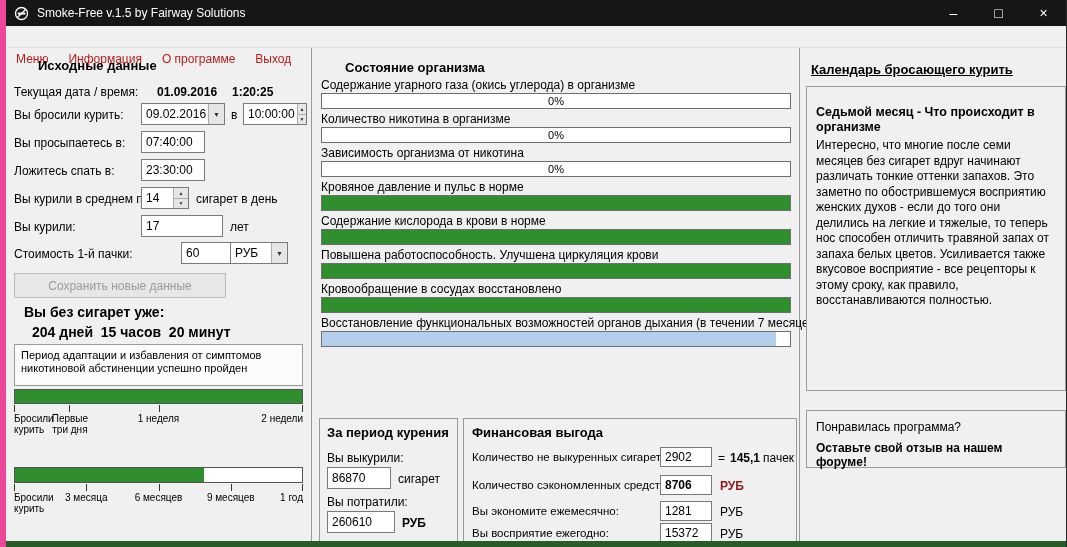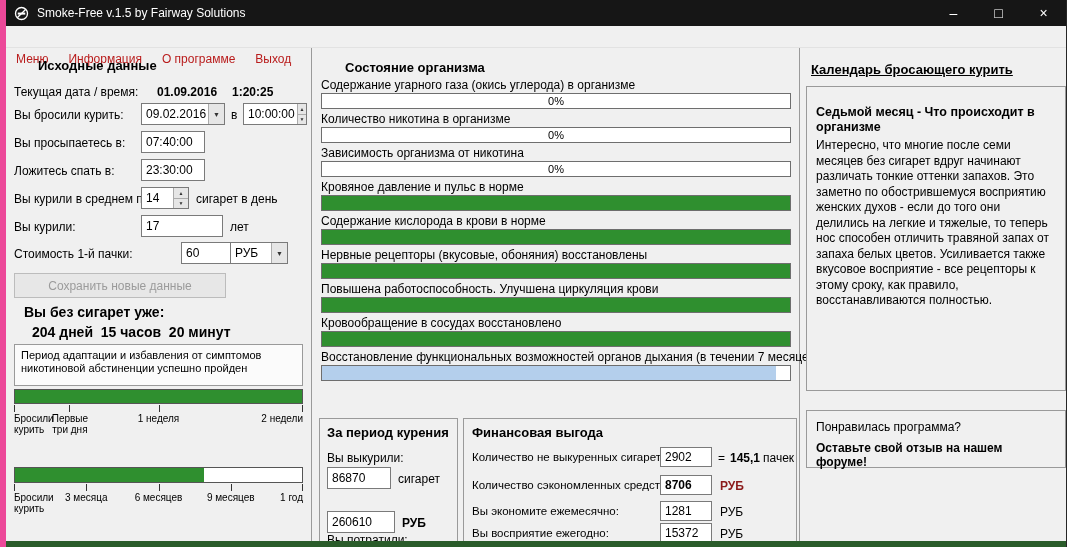--- a/index.html
+++ b/index.html
@@ -248,26 +248,20 @@
           <div class="pfill green" style="width: 100%;"></div>
         </div>
       </div>
       <div class="bargroup">
         <div class="bar-label">Содержание кислорода в крови в норме</div>
         <div class="pbar">
           <div class="pfill green" style="width: 100%;"></div>
         </div>
       </div>
       <div class="bargroup">
-        <div class="bar-label">Нервные рецепторы (вкусовые, обоняния) восстановлены</div>
-        <div class="pbar">
-          <div class="pfill green" style="width: 100%;"></div>
-        </div>
-      </div>
-      <div class="bargroup">
         <div class="bar-label">Повышена работоспособность. Улучшена циркуляция крови</div>
         <div class="pbar">
           <div class="pfill green" style="width: 100%;"></div>
         </div>
       </div>
       <div class="bargroup">
         <div class="bar-label">Кровообращение в сосудах восстановлено</div>
         <div class="pbar">
           <div class="pfill green" style="width: 100%;"></div>
         </div>
@@ -278,21 +272,21 @@
           <div class="pfill blue" style="width: 97%;"></div>
         </div>
       </div>
     </div>
 
     <div class="period-box">
       <div class="box-title">За период курения</div>
       <span class="abs" style="left:7px; top:32px; font-size:12px;">Вы выкурили:</span>
       <input class="tb abs" style="left: 7px; top: 48px; width: 64px;" value="86870">
       <span class="abs" style="left:78px; top:53px; font-size:12px;">сигарет</span>
-      <span class="abs" style="left:7px; top:76px; font-size:12px;margin-top:38px;">Вы потратили:</span>
+      <span class="abs" style="left:7px; top:76px; font-size:12px;">Вы потратили:</span>
       <input class="tb abs" style="left: 7px; top: 92px; width: 68px;" value="260610">
       <span class="abs bold" style="left:82px; top:97px; font-size:12px;">РУБ</span>
     </div>
 
     <div class="fin-box">
       <div class="box-title" style="margin-left:8px;">Финансовая выгода</div>
       <div class="fin-row" style="top:28px;">
         <span class="flbl">Количество не выкуренных сигарет:</span>
         <input class="tb ftb" value="2902" style="">
         <span class="feq">=</span>

